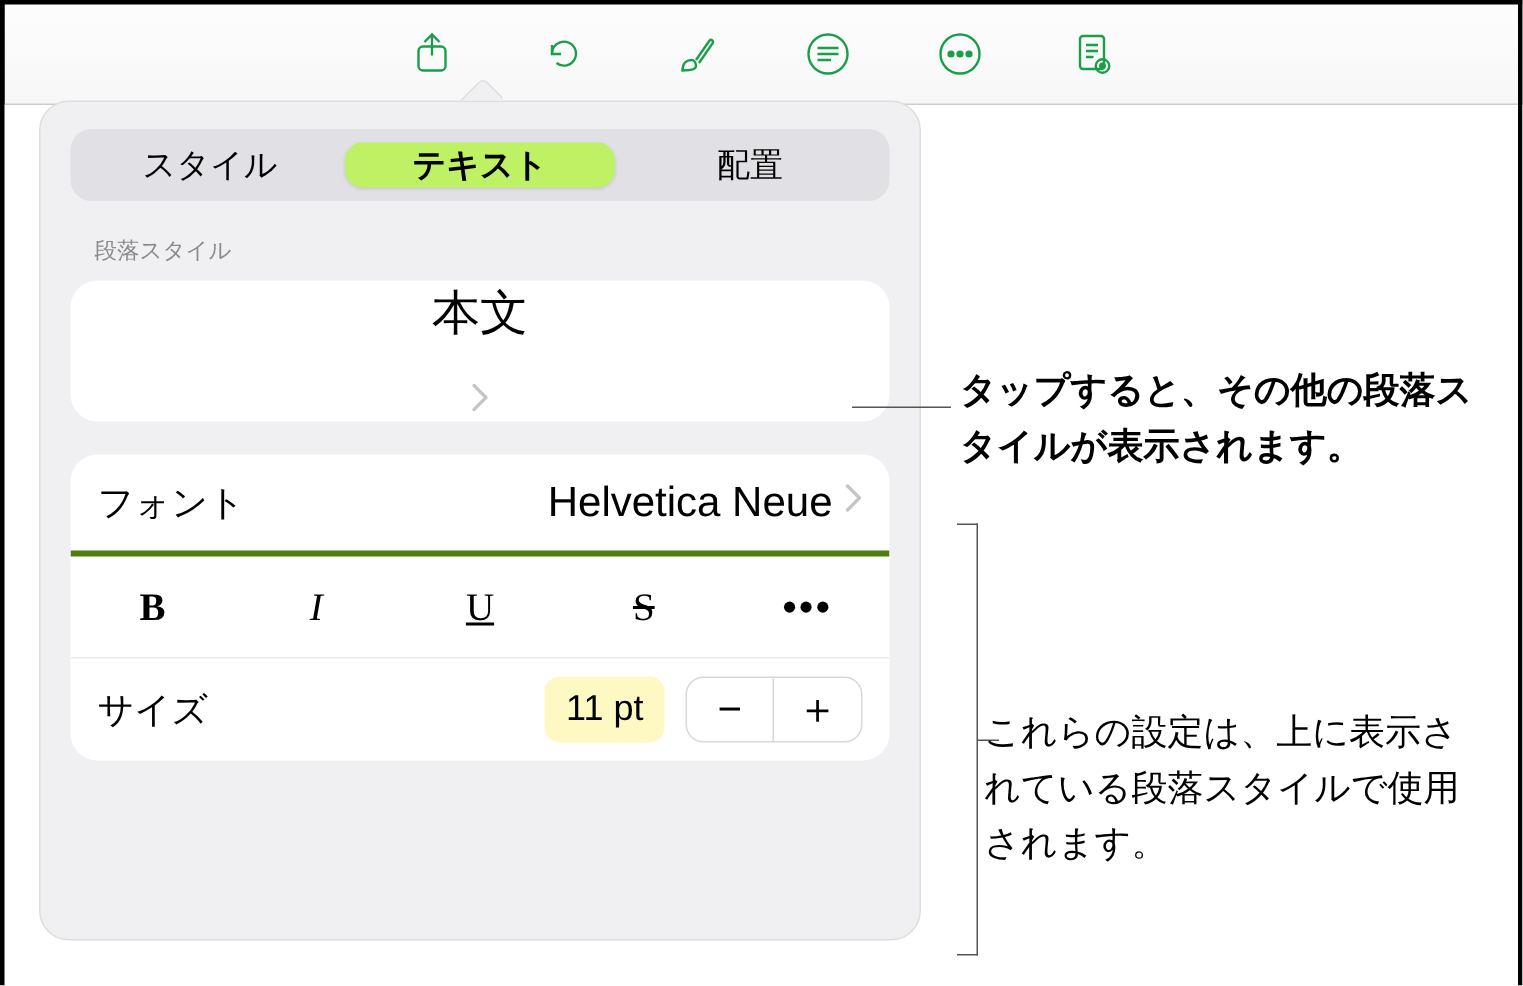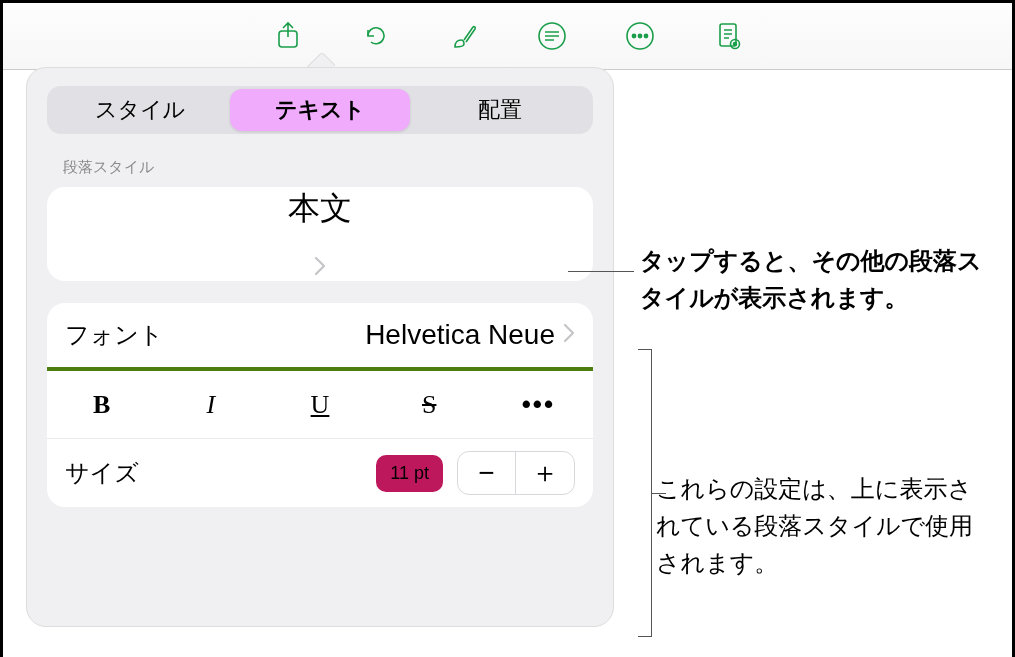--- a/index.html
+++ b/index.html
@@ -72,33 +72,34 @@
       padding: 18px 20px 0 20px;
       height: 560px;
       overflow: hidden;
     }
     .seg {
       display: flex;
       background: #e1e1e5;
       border-radius: 14px;
       height: 48px;
       padding: 3px;
+      align-items: center;
     }
     .seg-item {
       flex: 1;
       display: flex;
       align-items: center;
       justify-content: center;
       font-size: 22px;
       color: #000;
       border-radius: 12px;
       font-weight: 500;
     }
     .seg-item.active {
-      background: #f0abfc;
+      background: #bef264;
       box-shadow: 0 1px 3px rgba(0,0,0,0.12);
       font-weight: 700;
     }
     .section-label {
       font-size: 15px;
       color: #8a8a8e;
       margin: 24px 0 10px 16px;
     }
     .card {
       background: #fff;
@@ -134,24 +135,24 @@
       font-size: 26px;
       color: #000;
       height: 100%;
     }
     .fmt-b { font-weight: 800; font-family: Georgia, serif; }
     .fmt-i { font-style: italic; font-family: Georgia, serif; }
     .fmt-u { text-decoration: underline; font-family: Georgia, serif; }
     .fmt-s { text-decoration: line-through; font-family: Georgia, serif; }
     .fmt-more { font-size: 26px; letter-spacing: 2px; font-weight: 700; }
     .size-chip {
-      background: #be185d;
+      background: #fef9c3;
       border-radius: 10px;
       padding: 8px 14px;
-      font-size: 18px;
+      font-size: 24px;
       color: #000;
       margin-right: 14px;
     }
     .stepper {
       display: flex;
       align-items: center;
       border: 1px solid #d8d8dc;
       border-radius: 12px;
       height: 44px;
       overflow: hidden;

